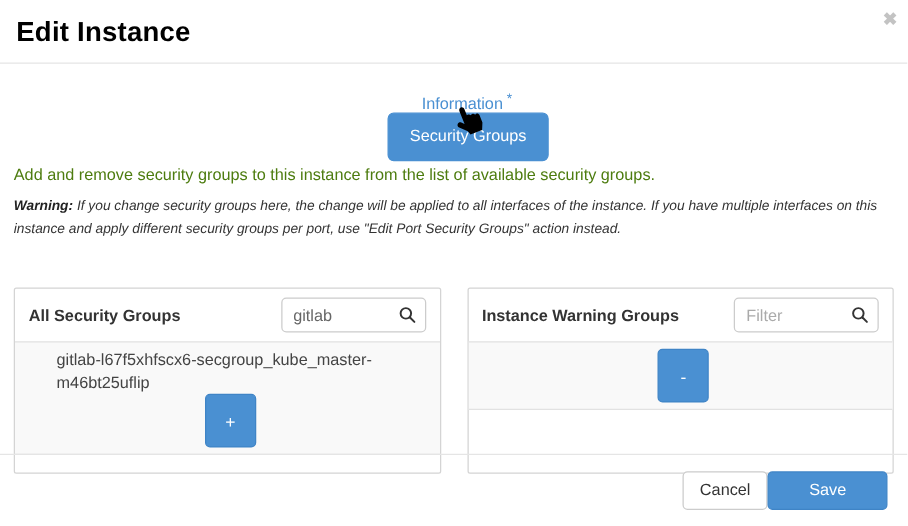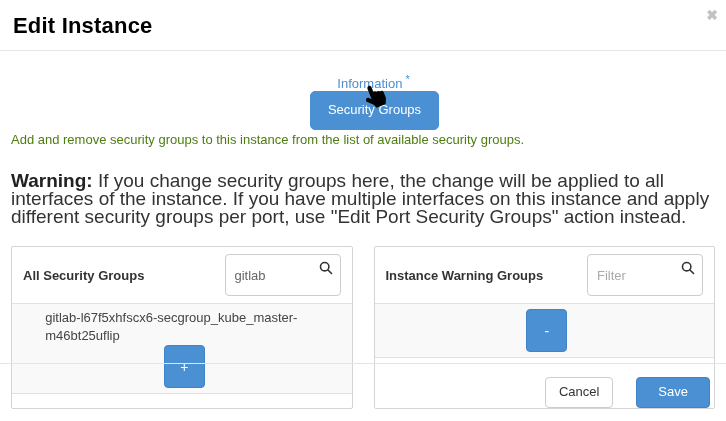--- a/index.html
+++ b/index.html
@@ -26,31 +26,31 @@
   .tab-link sup { color:#4a90d2; font-size:11px; margin-left:3px; }
   .tab-active {
     margin-left:12px; background:#4a90d2; color:#fff; font-size:13px;
     border:1px solid #4a90d2; border-radius:5px; padding:11px 17px; cursor:pointer;
     line-height:1.15;
   }
 
   
   .modal-body { padding:0 11px; position:relative; }
   .description { font-size:13px; color:#4d7c0f; margin-top:20px; line-height:17px; }
-  .warning { font-size:19px; color:#333; margin-top:24px; line-height:18px; max-width:704px; }
+  .warning { font-size:11px; color:#333; margin-top:8px; line-height:18px; max-width:704px;font-style:italic; }
   .warning b { color:#222; }
 
   
   .panels { display:flex; gap:21px; margin-top:20px; }
-  .panel { flex:1; border:1px solid #d4d4d4; border-radius:2px; background:#fff; }
+  .panel { flex:1; border:1px solid #d4d4d4; border-radius:2px; background:#fff;margin-top:18px; }
   .panel-header { display:flex; align-items:center; justify-content:space-between; padding:7px 11px; }
   .panel-title { font-size:13px; font-weight:bold; color:#333; }
   .search-wrap { position:relative; }
   .search-wrap input {
-    width:116px; height:42px; border:1px solid #ccc; border-radius:4px;
+    width:116px; height:28px; border:1px solid #ccc; border-radius:4px;
     padding:0 28px 0 9px; font-size:13px; color:#666; outline:none;
     font-family:"Liberation Sans","DejaVu Sans",sans-serif;
   }
   .search-wrap input::placeholder { color:#aaa; }
   .search-icon { position:absolute; right:8px; top:7px; width:14px; height:14px; pointer-events:none; }
 
   .panel-row {
     display:flex; align-items:center; justify-content:space-between;
     border-top:1px solid #e2e2e2; border-bottom:1px solid #e2e2e2;
     background:#f9f9f9; padding:5px 6px 5px 11px;flex-direction:column;
@@ -59,25 +59,25 @@
   .row-action {
     width:41px; height:43px; border:1px solid #3f84c6; border-radius:4px;
     background:#4a90d2; color:#fff; font-size:14px; cursor:pointer; flex:none;
   }
   .panel-footer { height:14px; }
 
   
   .modal-footer {
     position:absolute; left:0; right:0; bottom:0; height:58px;
     border-top:1px solid #e5e5e5; padding:13px 16px 0 0;
-    display:flex; justify-content:flex-end; gap:23px; align-items:flex-start;
+    display:flex; justify-content:flex-end; gap:0; align-items:flex-start;
   }
   .btn { font-size:13px; border-radius:4px; padding:7px 13px; cursor:pointer; line-height:1.15; }
   .btn-cancel { background:#fff; border:1px solid #ccc; color:#333; }
-  .btn-save { background:#4a90d2; border:1px solid #3f84c6; color:#fff; padding:7px 21px; }
+  .btn-save { background:#4a90d2; border:1px solid #3f84c6; color:#fff; padding:7px 32px; }
 
   
   .cursor { position:absolute; left:363px; top:82px; width:26px; height:28px; pointer-events:none; }
 </style>
 </head>
 <body>
 
 <div class="modal">
 
   <div class="modal-header">

